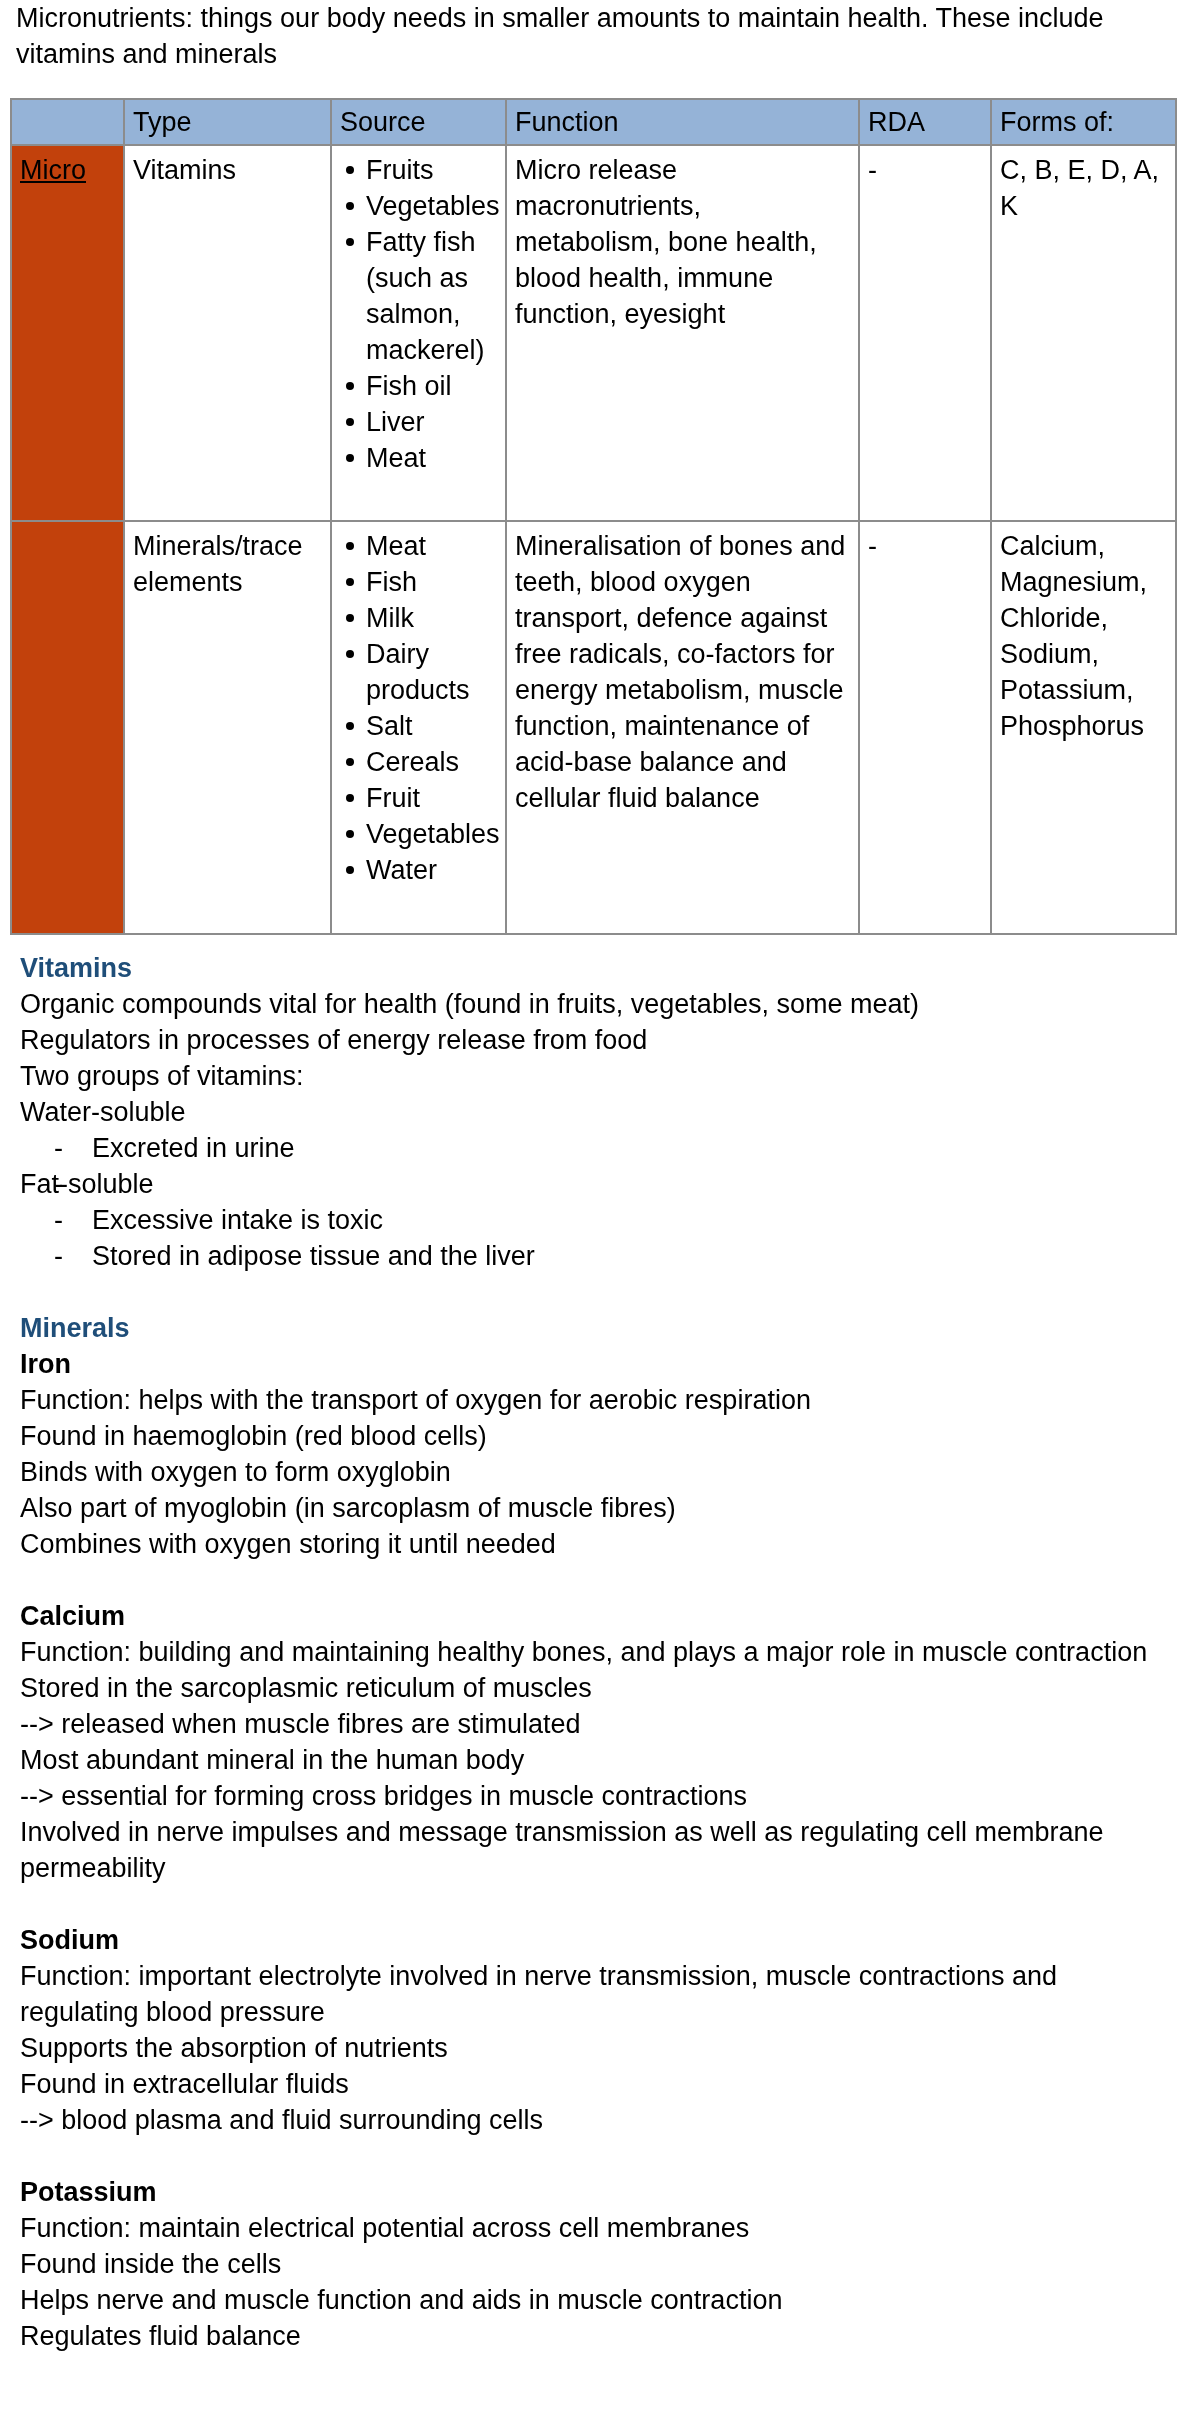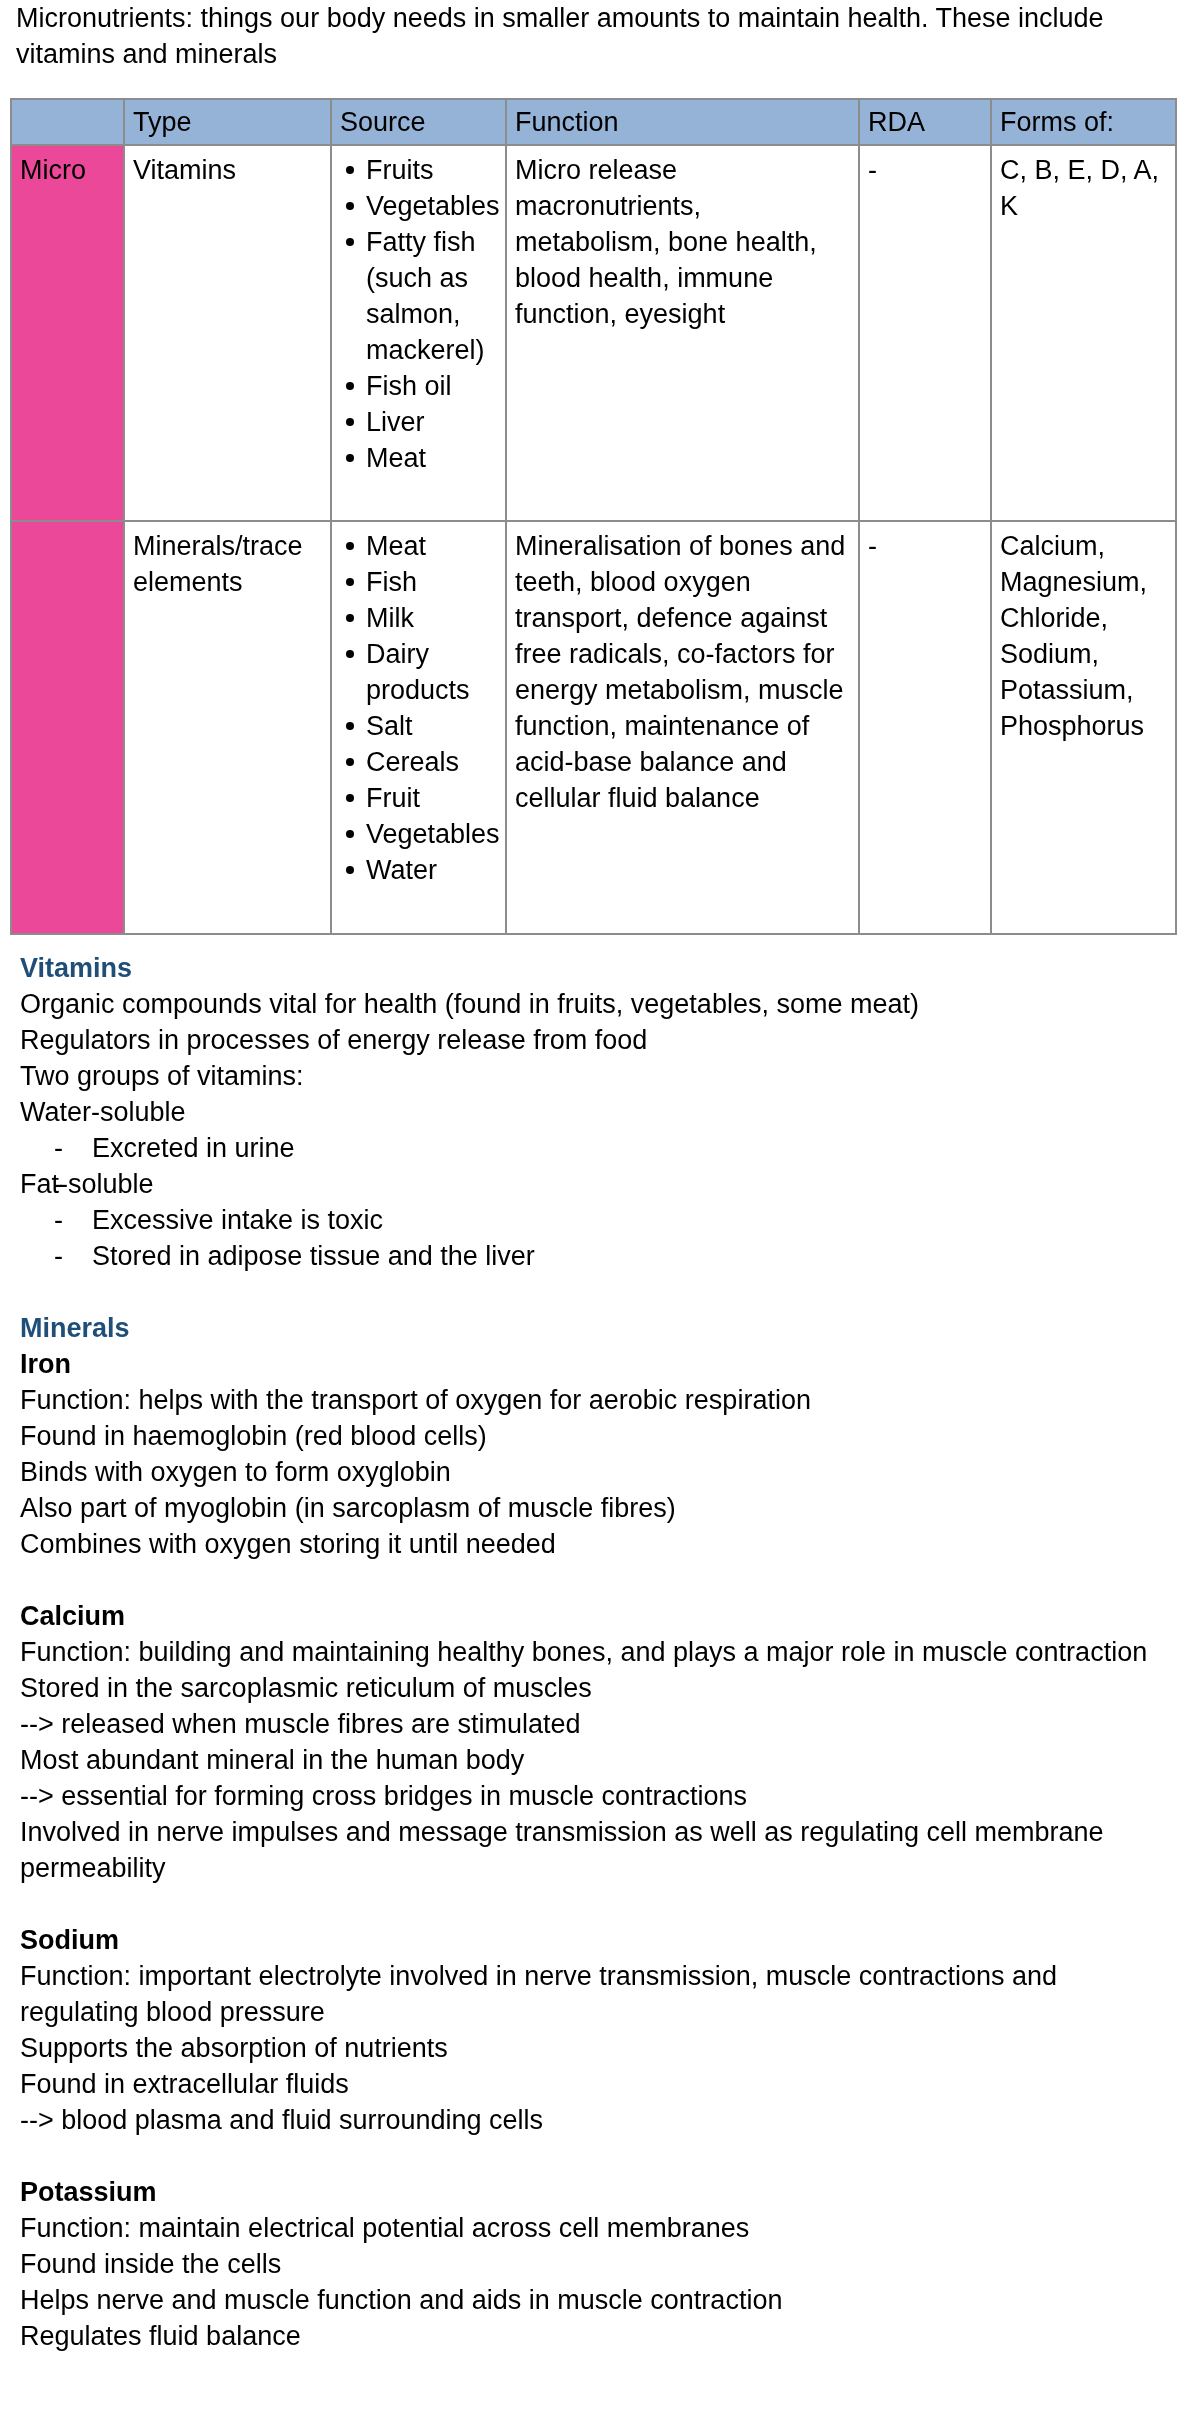--- a/index.html
+++ b/index.html
@@ -25,21 +25,21 @@
     }
     table.micro td, table.micro th {
       border: 2px solid #8c8c8c;
       vertical-align: top;
       text-align: left;
       font-weight: normal;
       padding: 6px 8px 0 8px;
       line-height: 36px;
     }
     table.micro thead th { background: #95b3d7; padding-top: 4px; padding-bottom: 4px; }
-    td.side { background: #ec4899; }
+    td.side { background: #c2410c; text-decoration: underline; }
     col.c1 { width: 113px; }
     col.c2 { width: 207px; }
     col.c3 { width: 175px; }
     col.c4 { width: 353px; }
     col.c5 { width: 132px; }
     col.c6 { width: 185px; }
     ul.src { margin: 0; padding: 0 0 0 26px; list-style: none; }
     ul.src li { position: relative; }
     ul.src li::before {
       content: "";

